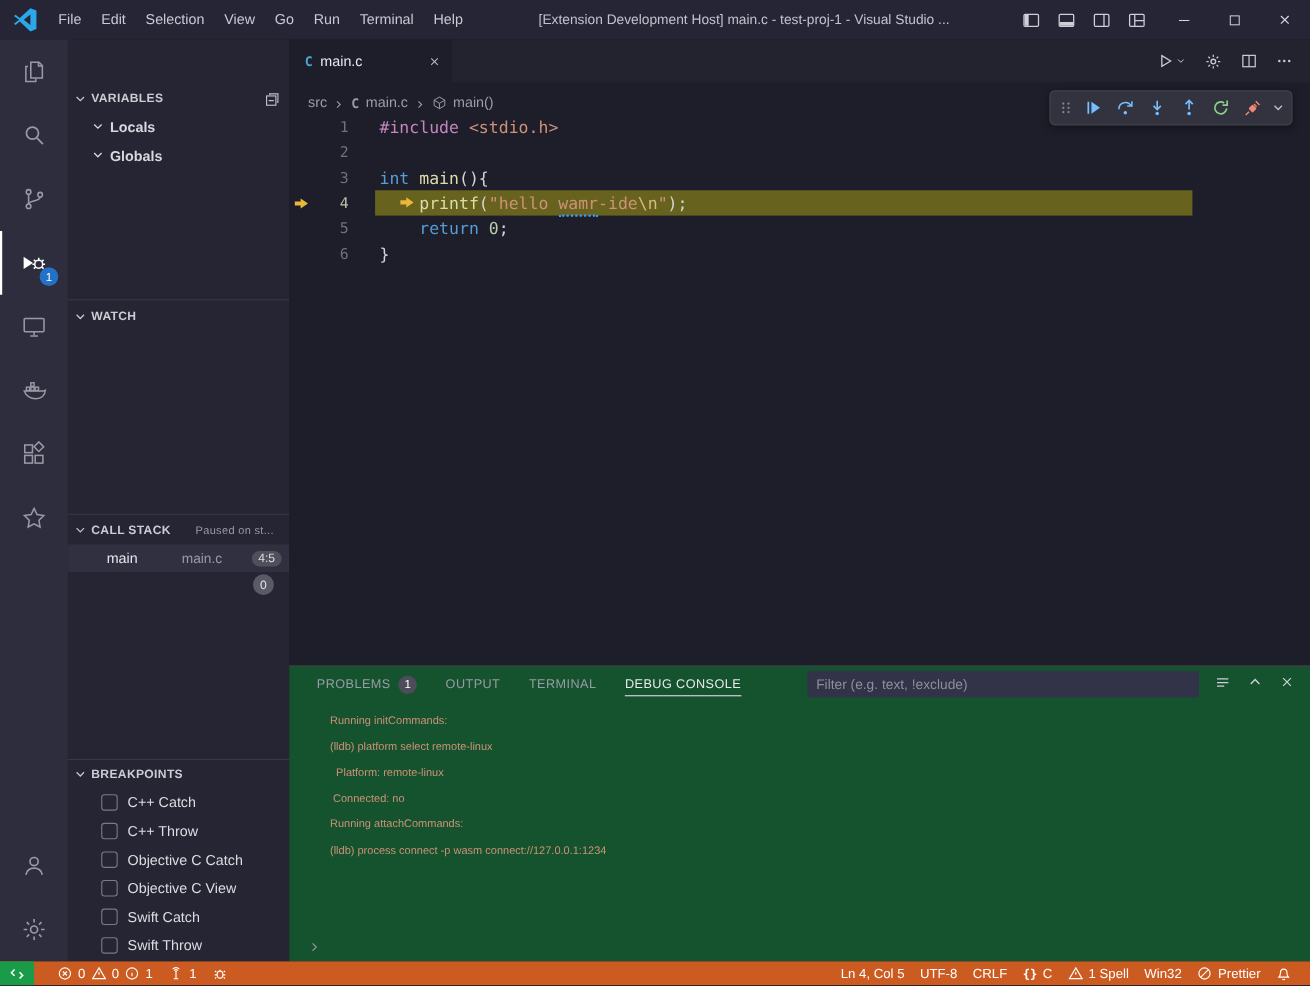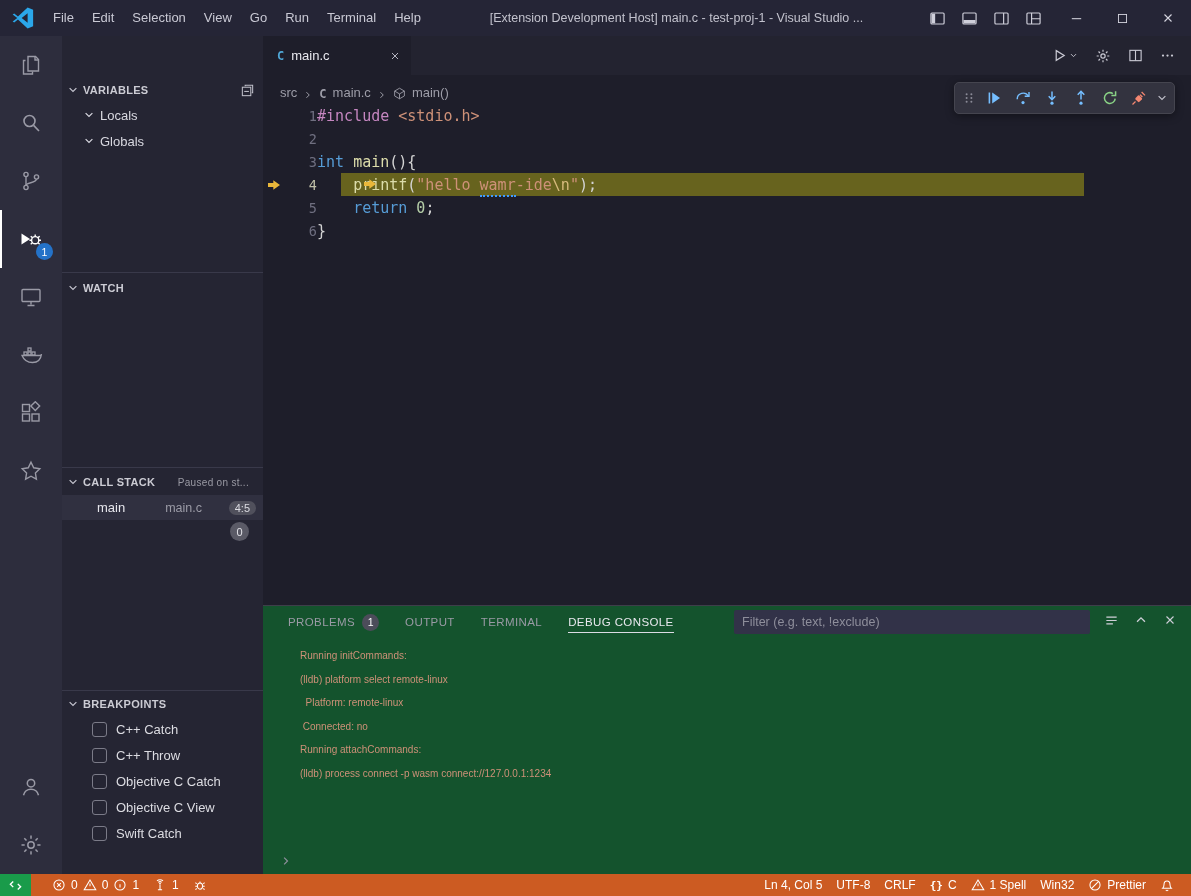--- a/index.html
+++ b/index.html
@@ -35,21 +35,21 @@
   .config-dropdown .start{color:#75c178}
   .cfg-label{flex:1;font-size:13px;color:#e8e8ee;white-space:nowrap;overflow:hidden}
   .cfg-chev{color:#b9b9c4}
   .sec{position:absolute;left:0;right:0}
   .sec-header{height:24px;display:flex;align-items:center;gap:4px;padding:0 8px 0 5px;font-size:11px;font-weight:bold;letter-spacing:.3px;color:#ccccd4;cursor:pointer}
   .hdr-chev{color:#c5c5cf}
   .hdr-chev svg{width:12px;height:12px}
   .hdr-action{margin-left:auto;color:#c0c0ca;cursor:pointer}
   .paused{margin-left:auto;font-weight:normal;font-size:10px;color:#9a9aa4;padding-right:6px}
   .divider{position:absolute;left:0;right:0;height:1px;background:#39394a}
-  .tree-row{height:26px;display:flex;align-items:center;gap:5px;padding-left:21px;font-size:13px;font-weight:normal;color:#d8d8e0;cursor:pointer}
+  .tree-row{height:26px;display:flex;align-items:center;gap:5px;padding-left:21px;font-size:13px;font-weight:bold;color:#d8d8e0;cursor:pointer}
   .tree-row .icon svg{width:12px;height:12px}
   .tree-row.selected{background:#0e62aa;color:#fff}
   .stack-frame{height:25px;margin-top:1px;background:#303040;display:flex;align-items:center;padding:0 7px 0 35px;cursor:pointer}
   .sf-name{font-size:13px;color:#e6e6ec}
   .sf-file{margin-left:40px;font-size:12.5px;color:#9b9ba6}
   .sf-pos{margin-left:auto;background:#50505c;color:#dcdce2;font-size:11px;border-radius:9px;padding:1px 6px}
   .badge-zero{position:absolute;top:486px;left:168px;width:19px;height:19px;border-radius:50%;background:#5a5a66;color:#e2e2e8;font-size:11px;display:flex;align-items:center;justify-content:center}
   .bp-row{height:26px;display:flex;align-items:center;gap:9px;padding-left:30px;cursor:pointer}
   .bp-check{width:15px;height:15px;border:1px solid #7b7b88;border-radius:3px;background:transparent;flex:none}
   .bp-label{font-size:13px;color:#dcdce2}
@@ -68,21 +68,21 @@
   .breadcrumbs{height:25px;display:flex;align-items:flex-end;gap:6px;padding-left:17px;font-size:13px;color:#9d9da8}
   .crumb{cursor:pointer}
   .crumb-sep{color:#7e7e8a}
   .crumb-sep svg{width:10px;height:10px}
   .breadcrumbs .icon{color:#9d9da8}
 
   .code{padding-top:4px;font-family:"DejaVu Sans Mono",monospace;font-size:15px}
   .code-line{position:relative;height:23px;display:flex;align-items:center;white-space:pre}
   .glyph{width:22px;flex:none;display:flex;justify-content:center;z-index:1}
   .lnum{width:32px;flex:none;text-align:right;font-size:13.5px;color:#6f6f80;z-index:1}
-  .ltext{z-index:1}
+  .ltext{margin-left:28px;z-index:1}
   .cur-bg{position:absolute;left:78px;width:743px;top:0;bottom:0;background:#67631e;z-index:0}
   .code-line.current .lnum{color:#bfbfa8}
   .inline-arrow{position:absolute;left:100px;top:5px;z-index:2}
   .c-kw{color:#c586c0}.c-type{color:#569cd6}.c-fn{color:#dcdcaa}.c-str{color:#ce9178}
   .c-esc{color:#d7ba7d}.c-num{color:#b5cea8}.c-pln{color:#d4d4d4}
   .squiggle{border-bottom:2px dotted #3f9cff;padding-bottom:1px}
 
   .debug-toolbar{position:absolute;top:46px;right:16px;height:32px;background:#33333f;border:1px solid #45454f;border-radius:5px;display:flex;align-items:center;padding:0 5px;gap:3px;box-shadow:0 2px 8px rgba(0,0,0,.4);z-index:6}
   .dt-btn{width:26px;height:26px;display:flex;align-items:center;justify-content:center;border-radius:4px;cursor:pointer}
   .dt-btn.grip{width:18px;color:#8b8b97;cursor:grab}
@@ -390,20 +390,24 @@
             <span class="bp-label" data-name="breakpoint-label">Objective C Catch</span>
           </div>
           <div class="bp-row" data-name="breakpoint-objective-c-throw">
             <span class="bp-check" data-name="checkbox"></span>
             <span class="bp-label" data-name="breakpoint-label">Objective C View</span>
           </div>
           <div class="bp-row" data-name="breakpoint-swift-catch">
             <span class="bp-check" data-name="checkbox"></span>
             <span class="bp-label" data-name="breakpoint-label">Swift Catch</span>
           </div>
+          <div class="bp-row" data-name="breakpoint-swift-throw">
+            <span class="bp-check" data-name="checkbox"></span>
+            <span class="bp-label" data-name="breakpoint-label">Swift Throw</span>
+          </div>
         </div>
     </div>
   </aside>
 
   <main class="main" data-name="editor-group">
     <div class="tabbar" data-name="editor-tab-bar">
       <div class="tab" data-name="tab-main.c">
         <span class="icon txt-icon" data-name="c-file-icon">C</span>
         <span class="tab-label" data-name="tab-label">main.c</span>
         <span class="icon tab-close" data-name="close-tab-icon">

